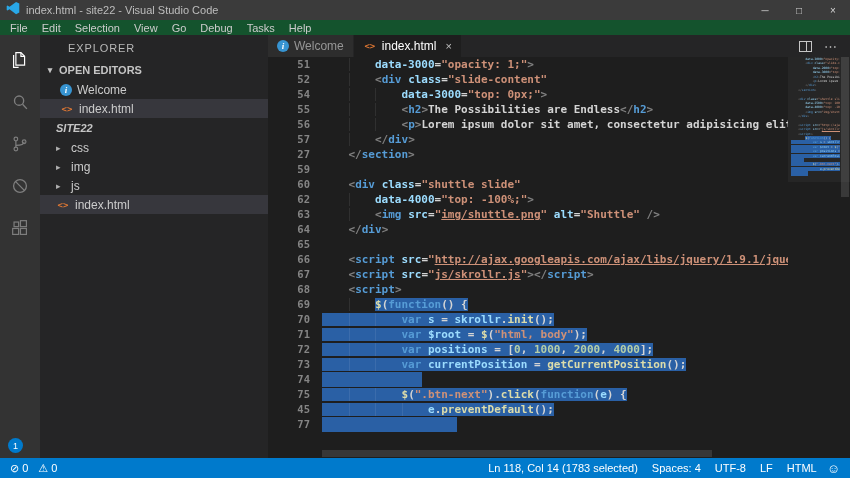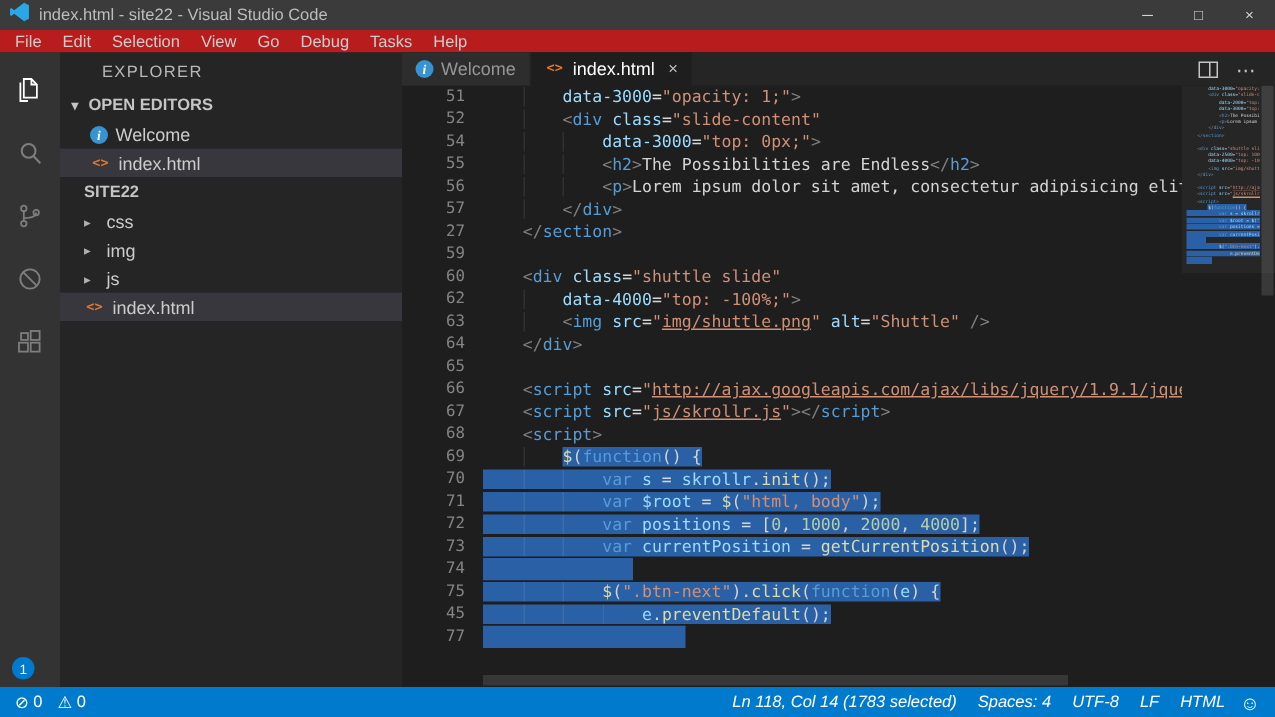--- a/index.html
+++ b/index.html
@@ -6,36 +6,36 @@
   html,body{width:850px;height:478px;overflow:hidden;background:#1e1e1e;}
   .window{width:850px;height:478px;display:flex;flex-direction:column;font-family:"Liberation Sans",sans-serif;}
 
   
   .titlebar{height:20px;background:#3b3b3b;display:flex;align-items:center;gap:6px;padding-left:6px;flex:0 0 auto;}
   .title-text{color:#bdbdbd;font-size:11px;white-space:nowrap;}
   .win-controls{margin-left:auto;display:flex;height:100%;}
   .win-btn{width:34px;display:flex;align-items:center;justify-content:center;color:#d4d4d4;font-size:10px;}
 
   
-  .menubar{height:15px;background:#b91c1c;display:flex;align-items:center;padding-left:3px;flex:0 0 auto;}
+  .menubar{height:15px;background:#14532d;display:flex;align-items:center;padding-left:3px;flex:0 0 auto;}
   .menu-item{color:#cccccc;font-size:11px;padding:0 7px;}
 
   .main{display:flex;flex:1;min-height:0;}
 
   
   .activitybar{width:40px;background:#333333;position:relative;display:flex;flex-direction:column;align-items:center;padding-top:4px;flex:0 0 auto;}
   .ab-item{width:40px;height:42px;display:flex;align-items:center;justify-content:center;color:#7e7e7e;}
   .ab-item.active{color:#ffffff;}
   .ab-badge{position:absolute;left:8px;bottom:5px;width:15px;height:15px;border-radius:50%;background:#007acc;color:#fff;font-size:9px;display:flex;align-items:center;justify-content:center;}
 
   
   .sidebar{width:228px;background:#252526;overflow:hidden;flex:0 0 auto;}
   .sidebar-title{height:25px;display:flex;align-items:center;padding-left:28px;font-size:11px;color:#b8b8b8;letter-spacing:0.9px;}
   .section-header{height:20px;display:flex;align-items:center;gap:3px;padding-left:4px;font-size:11px;font-weight:bold;color:#c5c5c5;}
-  .section-header.root{padding-left:16px;}
+  .section-header.root{padding-left:16px;font-style:italic;}
   .twisty-sm{font-size:9px;color:#c5c5c5;width:12px;text-align:center;}
   .sb-row{height:19px;display:flex;align-items:center;gap:5px;padding-left:20px;font-size:12px;color:#cccccc;}
   .sb-row.selected{background:#37373d;}
   .sb-row.tree{padding-left:16px;}
   .twisty{color:#b0b0b0;font-size:9px;width:10px;flex:0 0 10px;}
   .fi{width:14px;flex:0 0 14px;text-align:center;}
   .fi-html{color:#e37933;font:bold 9px "DejaVu Sans Mono",monospace;}
   .fi-welcome{background:#3794d1;color:#fff;border-radius:50%;width:12px;height:12px;flex:0 0 12px;font:italic bold 9px/12px "Liberation Serif",serif;text-align:center;}
 
   
@@ -43,21 +43,21 @@
   .tabbar{height:22px;background:#252526;display:flex;align-items:stretch;flex:0 0 auto;}
   .tab{display:flex;align-items:center;gap:5px;padding:0 9px;font-size:12px;color:#969696;background:#2d2d2d;border-right:1px solid #252526;}
   .tab.active{background:#1e1e1e;color:#ffffff;}
   .tab-close{margin-left:4px;color:#c0c0c0;font-size:11px;}
   .editor-actions{margin-left:auto;display:flex;align-items:center;gap:12px;padding-right:12px;color:#c5c5c5;}
   .split-icon{width:13px;height:11px;border:1px solid #c5c5c5;position:relative;}
   .split-icon::after{content:"";position:absolute;left:6px;top:0;bottom:0;width:1px;background:#c5c5c5;}
   .more-icon{font-size:13px;letter-spacing:1px;}
 
   .code-area{position:relative;flex:1;overflow:hidden;}
-  .code-lines{position:absolute;left:0;top:0;right:62px;bottom:0;overflow:hidden;}
+  .code-lines{position:absolute;left:0;top:0;right:62px;bottom:0;overflow:hidden;font-weight:bold;}
   .code-line{display:flex;height:15px;line-height:15px;font-family:"DejaVu Sans Mono",monospace;font-size:11px;white-space:pre;}
   .line-num{flex:0 0 42px;text-align:right;color:#858585;font-size:10.5px;}
   .line-content{padding-left:12px;flex:1;min-width:0;overflow:hidden;white-space:pre;}
   .ind{white-space:pre;}
   .ind.guide{background:linear-gradient(90deg,rgba(255,255,255,0.08) 0,rgba(255,255,255,0.08) 1px,transparent 1px);}
   .sel{background:#2a60a5;}
   .selblock{display:inline-block;height:15px;vertical-align:top;}
 
   .tk-p{color:#808080}.tk-t{color:#569cd6}.tk-a{color:#9cdcfe}.tk-s{color:#ce9178}
   .tk-u{color:#ce9178;text-decoration:underline}.tk-x{color:#d4d4d4}.tk-k{color:#569cd6}
@@ -69,21 +69,21 @@
   .minimap .ind.guide{background:none;}
   .minimap .selblock{height:4.4px;}
   .mini-view{position:absolute;top:0;right:0;width:62px;height:125px;background:rgba(255,255,255,0.04);}
   .vscroll{position:absolute;top:0;right:0;width:10px;bottom:0;}
   .vslider{position:absolute;top:0;right:1px;width:8px;height:140px;background:rgba(121,121,121,0.3);}
   .hslider{position:absolute;bottom:1px;left:54px;height:7px;width:390px;background:rgba(121,121,121,0.28);}
 
   
   .statusbar{height:20px;background:#007acc;display:flex;align-items:center;padding:0 10px;color:#ffffff;font-size:11px;gap:10px;flex:0 0 auto;}
   .status-item{display:flex;align-items:center;gap:3px;white-space:nowrap;}
-  .status-right{margin-left:auto;display:flex;align-items:center;gap:14px;font-style:italic;}
+  .status-right{margin-left:auto;display:flex;align-items:center;gap:14px;}
   .st-ic{font-size:11px;}
   .smiley{font-size:13px;}
 </style>
 </head>
 <body>
 
 <div class="window">
 
   <div class="titlebar">
     <span class="app-icon">

